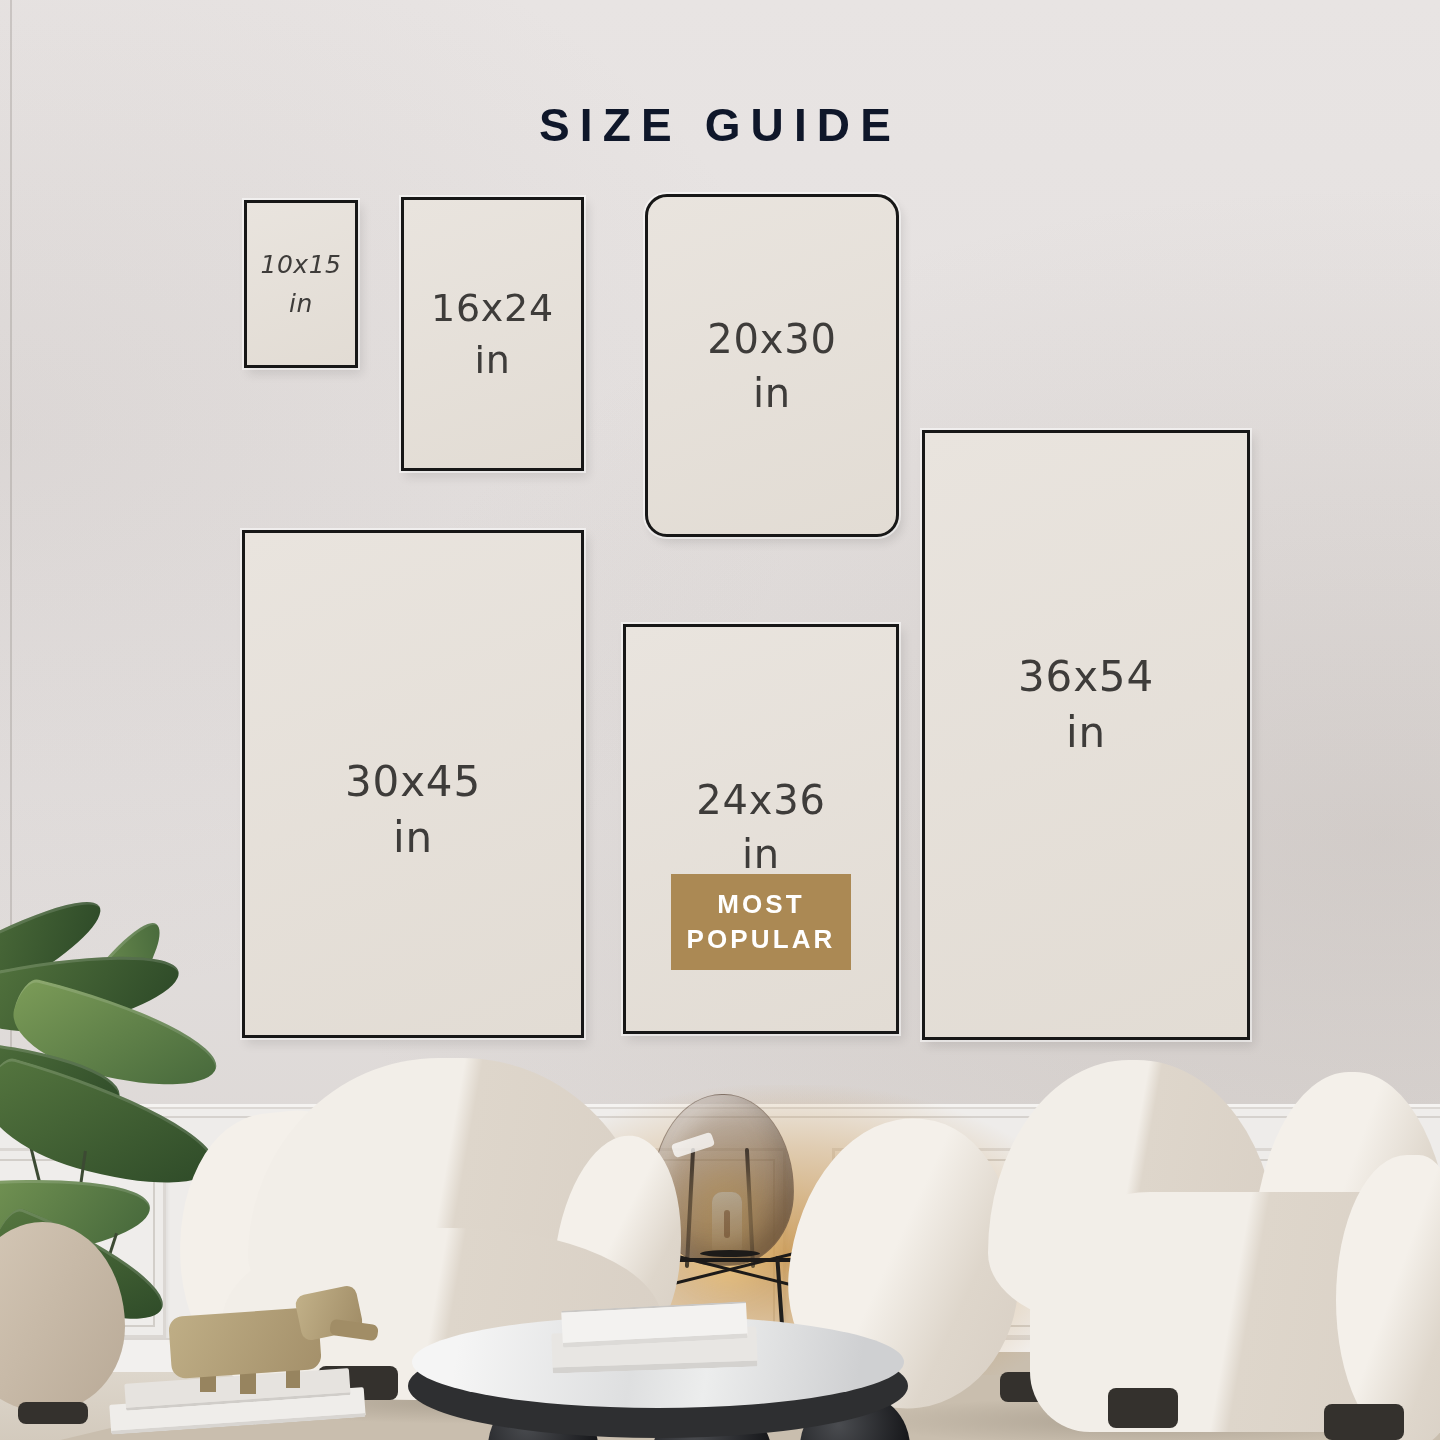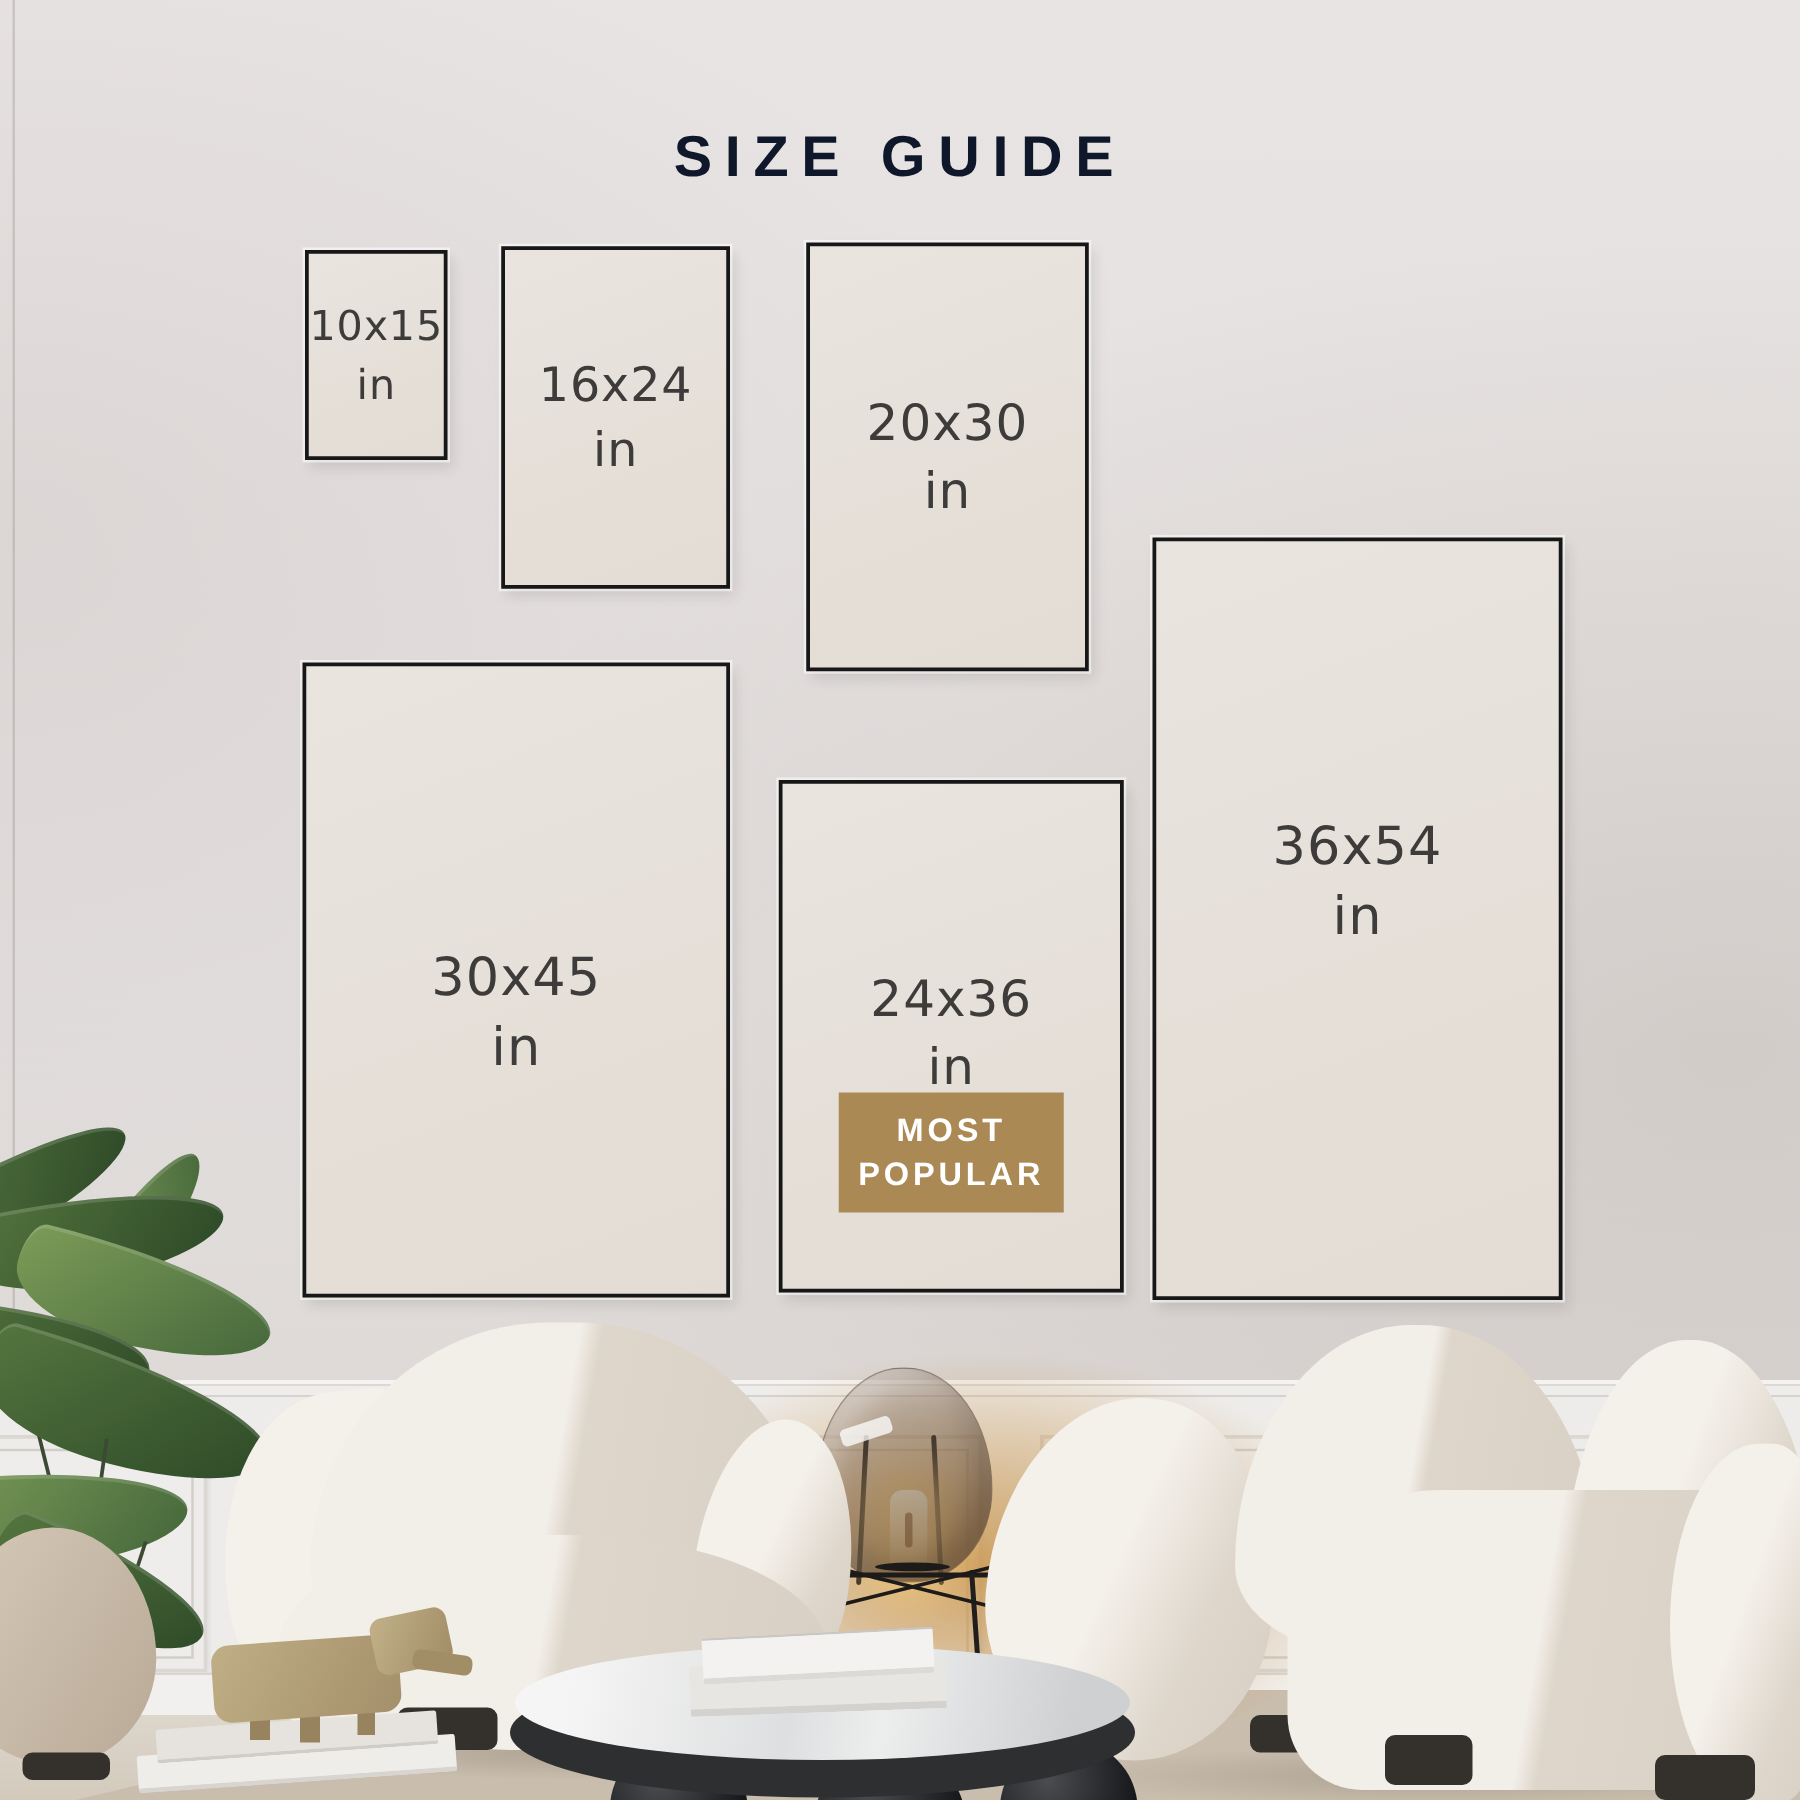--- a/index.html
+++ b/index.html
@@ -84,23 +84,23 @@
   }
   .frame{
     box-sizing:border-box;border:3px solid #171717;
     background:linear-gradient(160deg,#e9e4de,#e2dcd4);
     box-shadow:0 0 0 2px rgba(255,255,255,.55), 4px 6px 10px rgba(0,0,0,.10);
     display:flex;align-items:center;justify-content:center;
   }
   .label-block{display:flex;flex-direction:column;align-items:center;color:#3e3c3a;
     font-family:"DejaVu Sans","Liberation Sans",sans-serif;font-weight:400;line-height:1;letter-spacing:.02em;}
   .unit{margin-top:14px;}
-  .f1{left:244px;top:200px;width:114px;height:168px;} .f1 .label-block{font-size:33px;}
+  .f1{left:244px;top:200px;width:114px;height:168px;} .f1 .label-block{font-size:25px;font-style:italic;}
   .f2{left:401px;top:197px;width:183px;height:274px;} .f2 .label-block{font-size:38px;}
-  .f3{left:645px;top:194px;width:226px;height:343px;} .f3 .label-block{font-size:40px;}
+  .f3{left:645px;top:194px;width:254px;height:343px;border-radius:22px;} .f3 .label-block{font-size:40px;}
   .f4{left:242px;top:530px;width:342px;height:508px;} .f4 .label-block{font-size:42px;transform:translateY(26px);}
   .f5{left:623px;top:624px;width:276px;height:410px;} .f5 .label-block{font-size:40px;transform:translateY(46px);}
   .f6{left:922px;top:430px;width:328px;height:610px;} .f6 .label-block{font-size:42px;transform:translateY(-30px);}
   .badge{
     width:180px;padding:13px 0;background:#ab8954;color:#ffffff;
     text-align:center;font-family:"Liberation Sans",sans-serif;
     font-size:26px;font-weight:700;letter-spacing:.12em;line-height:1.35;
   }
 </style>
 </head>

